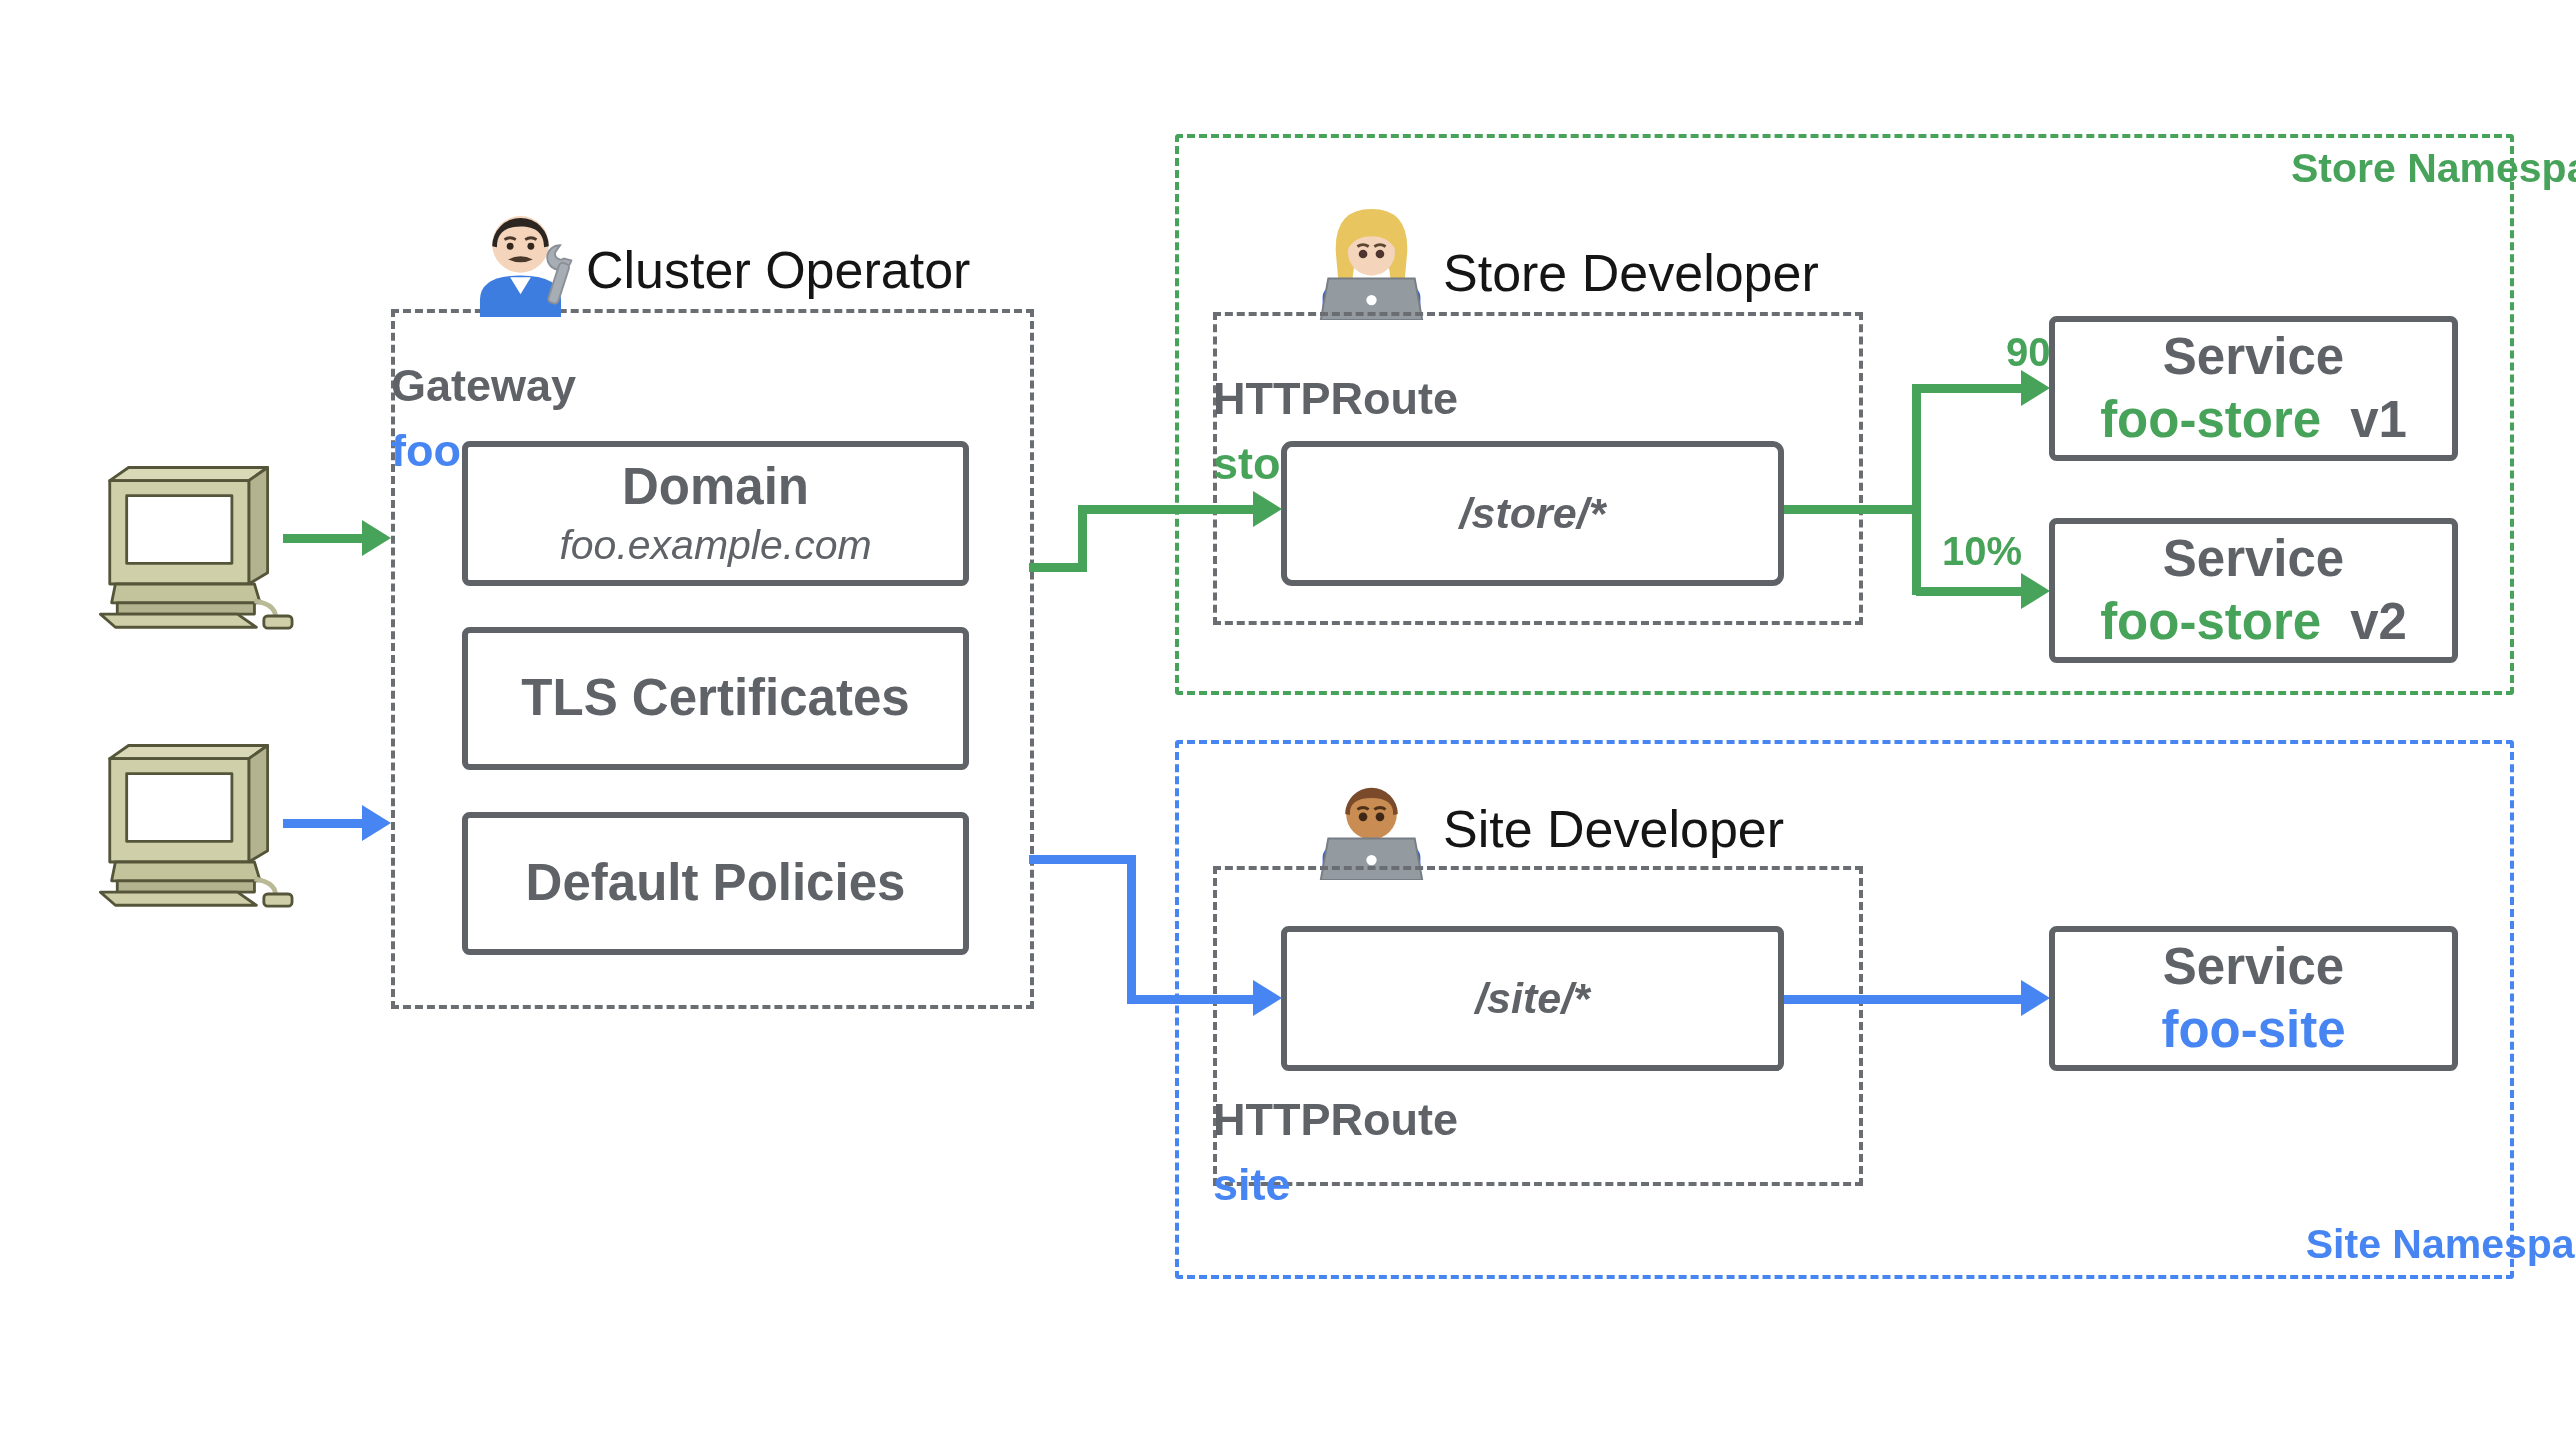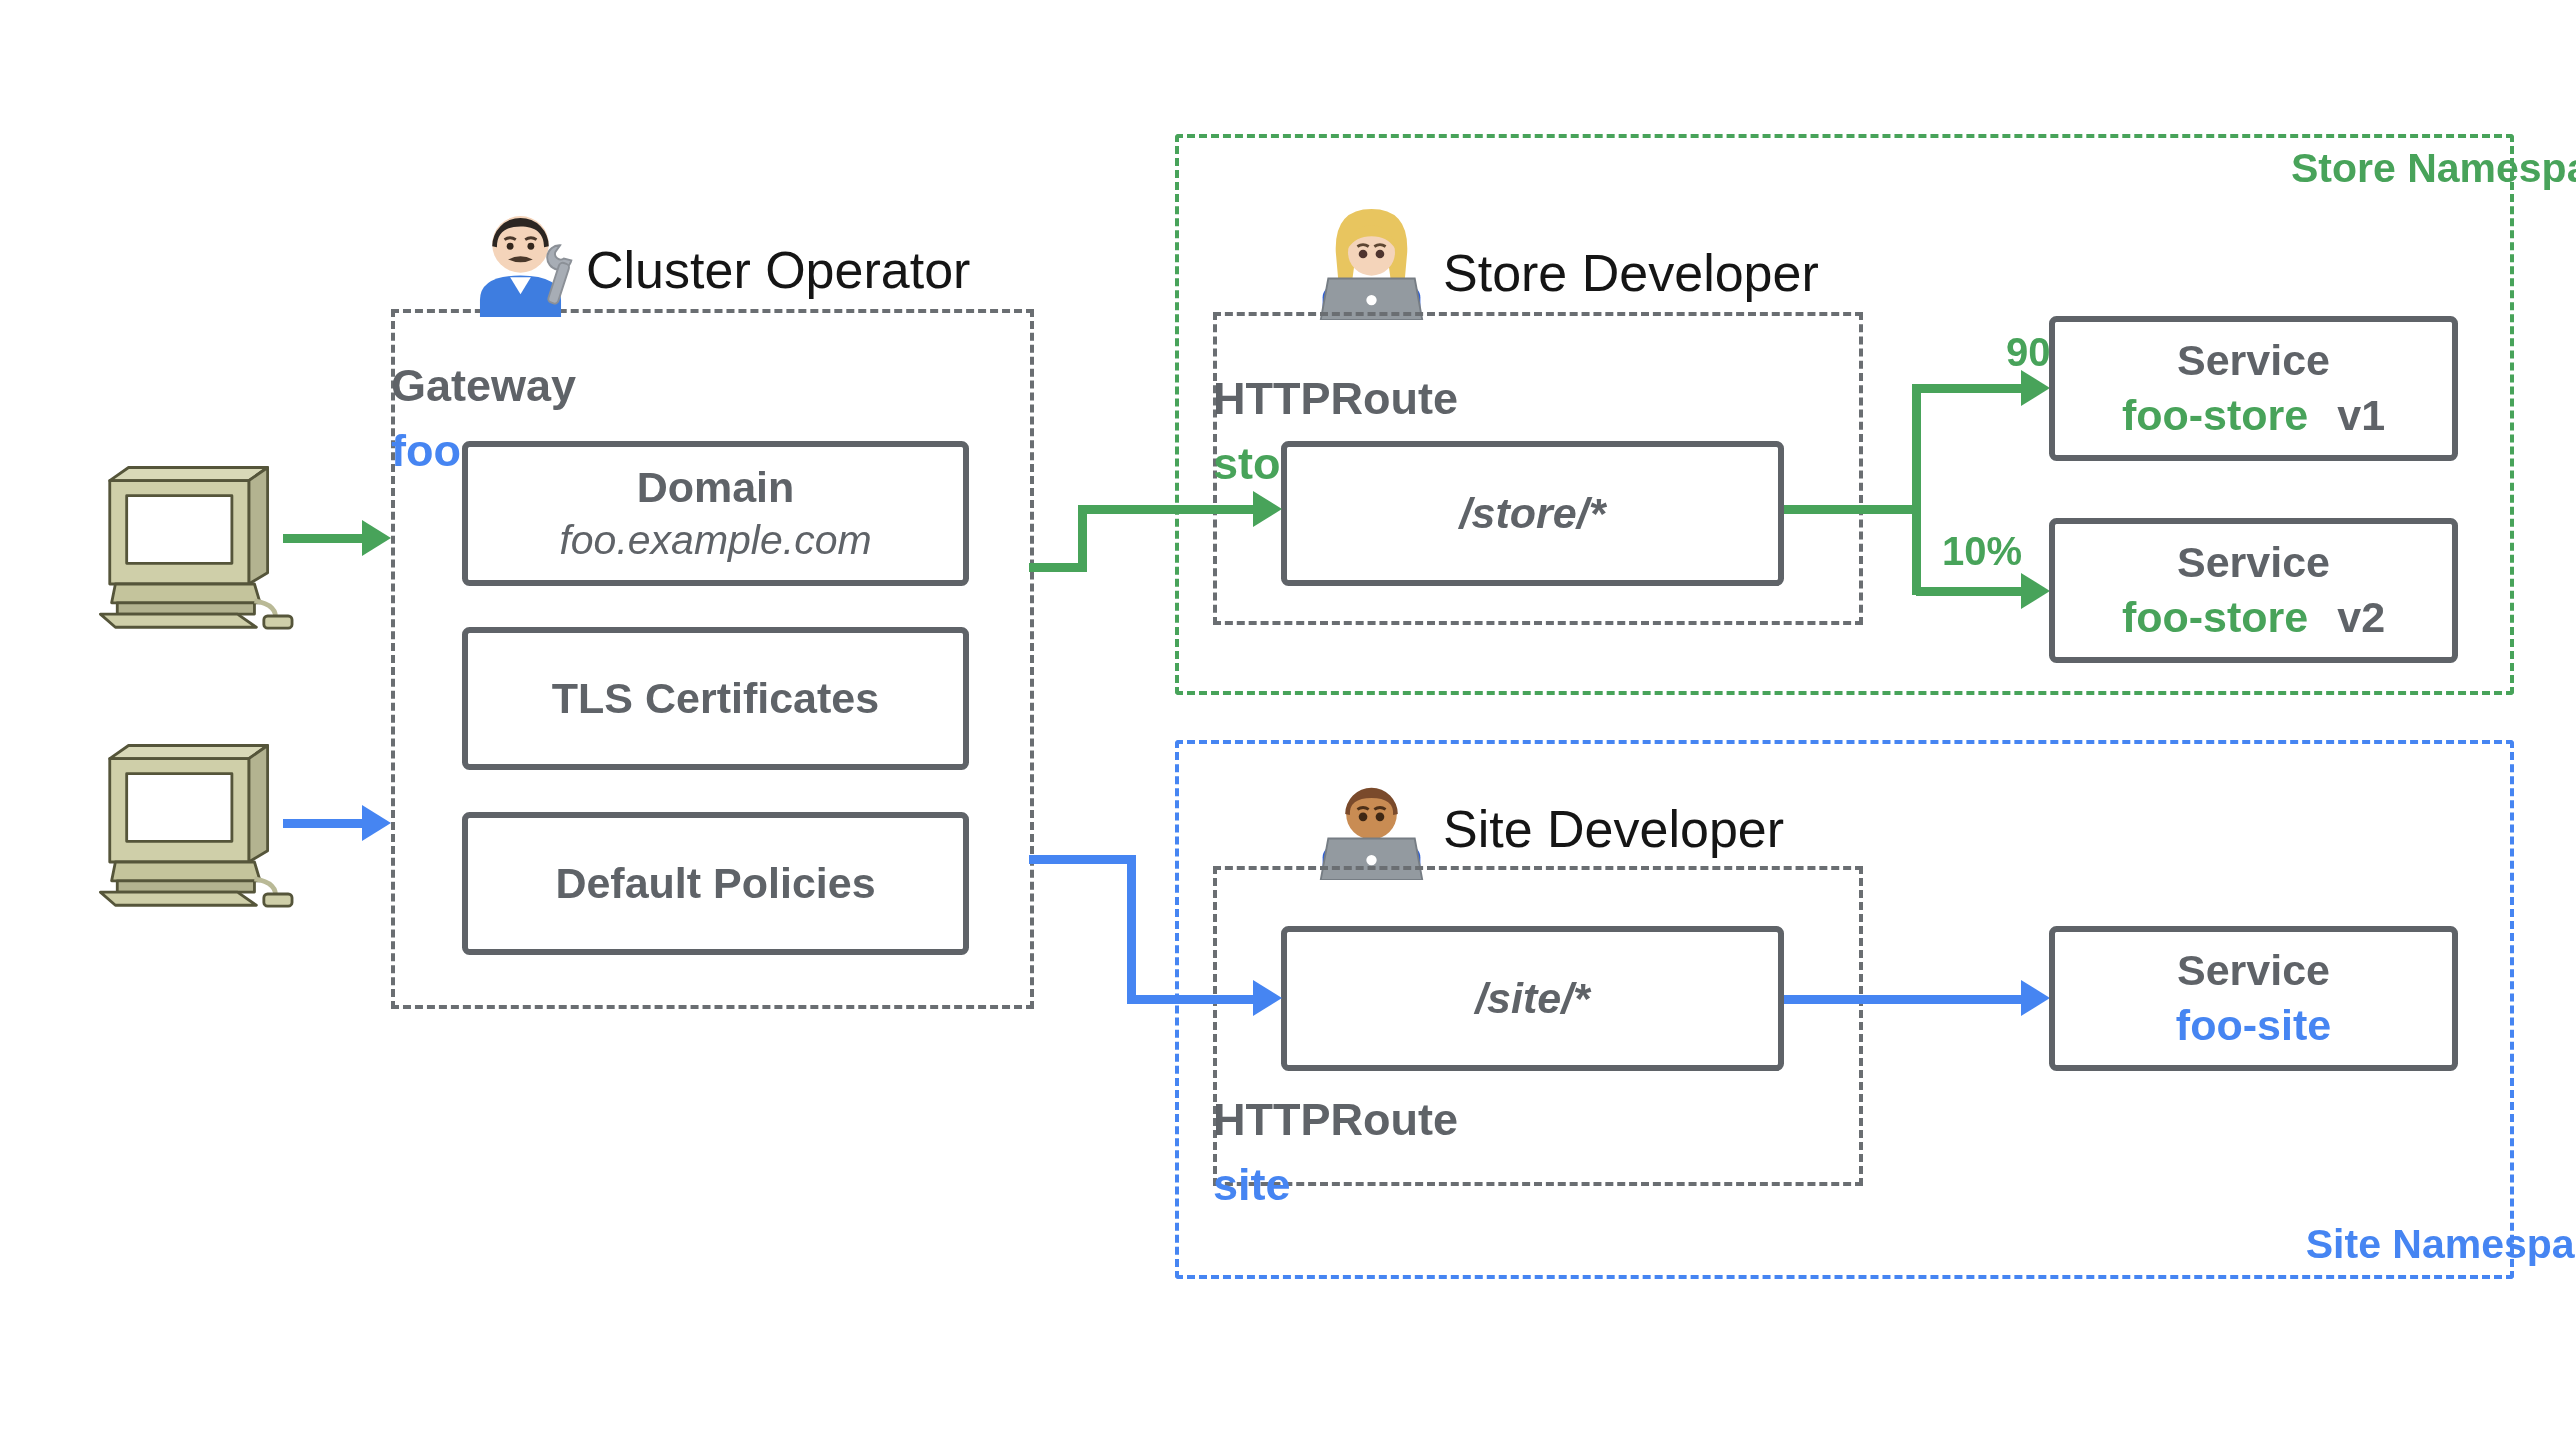--- a/index.html
+++ b/index.html
@@ -18,21 +18,21 @@
   .ns-label.green{color:var(--green);}
   .ns-label.blue{color:var(--blue);}
   
   .dashbox{position:absolute;border:4.7px dashed #6a6e72;box-sizing:border-box;}
   
   .sbox{
     position:absolute;border:6.6px solid var(--border);border-radius:7.5px;background:#fff;
     box-sizing:border-box;display:flex;flex-direction:column;align-items:center;justify-content:center;
     gap:7.5px;
   }
-  .t{font-size:43px;font-weight:bold;color:var(--gray);line-height:1.1;}
+  .t{font-size:51px;font-weight:bold;color:var(--gray);line-height:1.1;}
   .t-it{font-size:41px;font-style:italic;color:var(--gray);line-height:1.1;}
   .t-it-b{font-size:43px;font-weight:bold;font-style:italic;color:var(--gray);}
   .row{display:flex;gap:29px;justify-content:center;align-items:baseline;}
   .green-t{color:var(--green);}
   .blue-t{color:var(--blue);}
   .person-label{position:absolute;font-size:52px;color:var(--black);white-space:nowrap;}
   .title-wrap{position:absolute;display:flex;gap:13px;justify-content:center;align-items:baseline;font-size:45px;font-weight:bold;color:var(--gray);flex-direction:column;}
   .pct{position:absolute;width:122px;text-align:center;font-size:40px;font-weight:600;color:var(--green);}
   
   .seg{position:absolute;}
@@ -130,21 +130,21 @@
     <polygon points="12,78 104,78 112,122 4,122" fill="#939AA0" stroke="#767d84" stroke-width="2"></polygon>
     <circle cx="58" cy="101" r="5.5" fill="#ffffff"></circle>
   </svg>
   <div class="person-label" style="left:1443px;top:243px;">Store Developer</div>
 
   <div class="dashbox" style="left:1213px;top:312px;width:650px;height:313px;"></div>
   <div class="title-wrap" style="left:1213px;top:373px;width:650px;">
     <span>HTTPRoute</span>
     <span class="green-t">store</span>
   </div>
-  <div class="sbox" style="left:1281px;top:441px;width:503px;height:145px;">
+  <div class="sbox" style="left:1281px;top:441px;width:503px;height:145px;border-radius:11px;">
     <div class="t-it-b">/store/*</div>
   </div>
 
   <div class="seg g" style="left:1029px;top:563px;width:57px;height:8.5px;"></div>
   <div class="seg g" style="left:1078px;top:505px;width:8.5px;height:67px;"></div>
   <div class="seg g" style="left:1078px;top:505px;width:176px;height:8.5px;"></div>
   <div class="ah g" style="left:1253px;top:491px;"></div>
 
   <div class="seg g" style="left:1784px;top:505px;width:132px;height:8.5px;"></div>
   <div class="seg g" style="left:1912px;top:384px;width:8.5px;height:211px;"></div>

